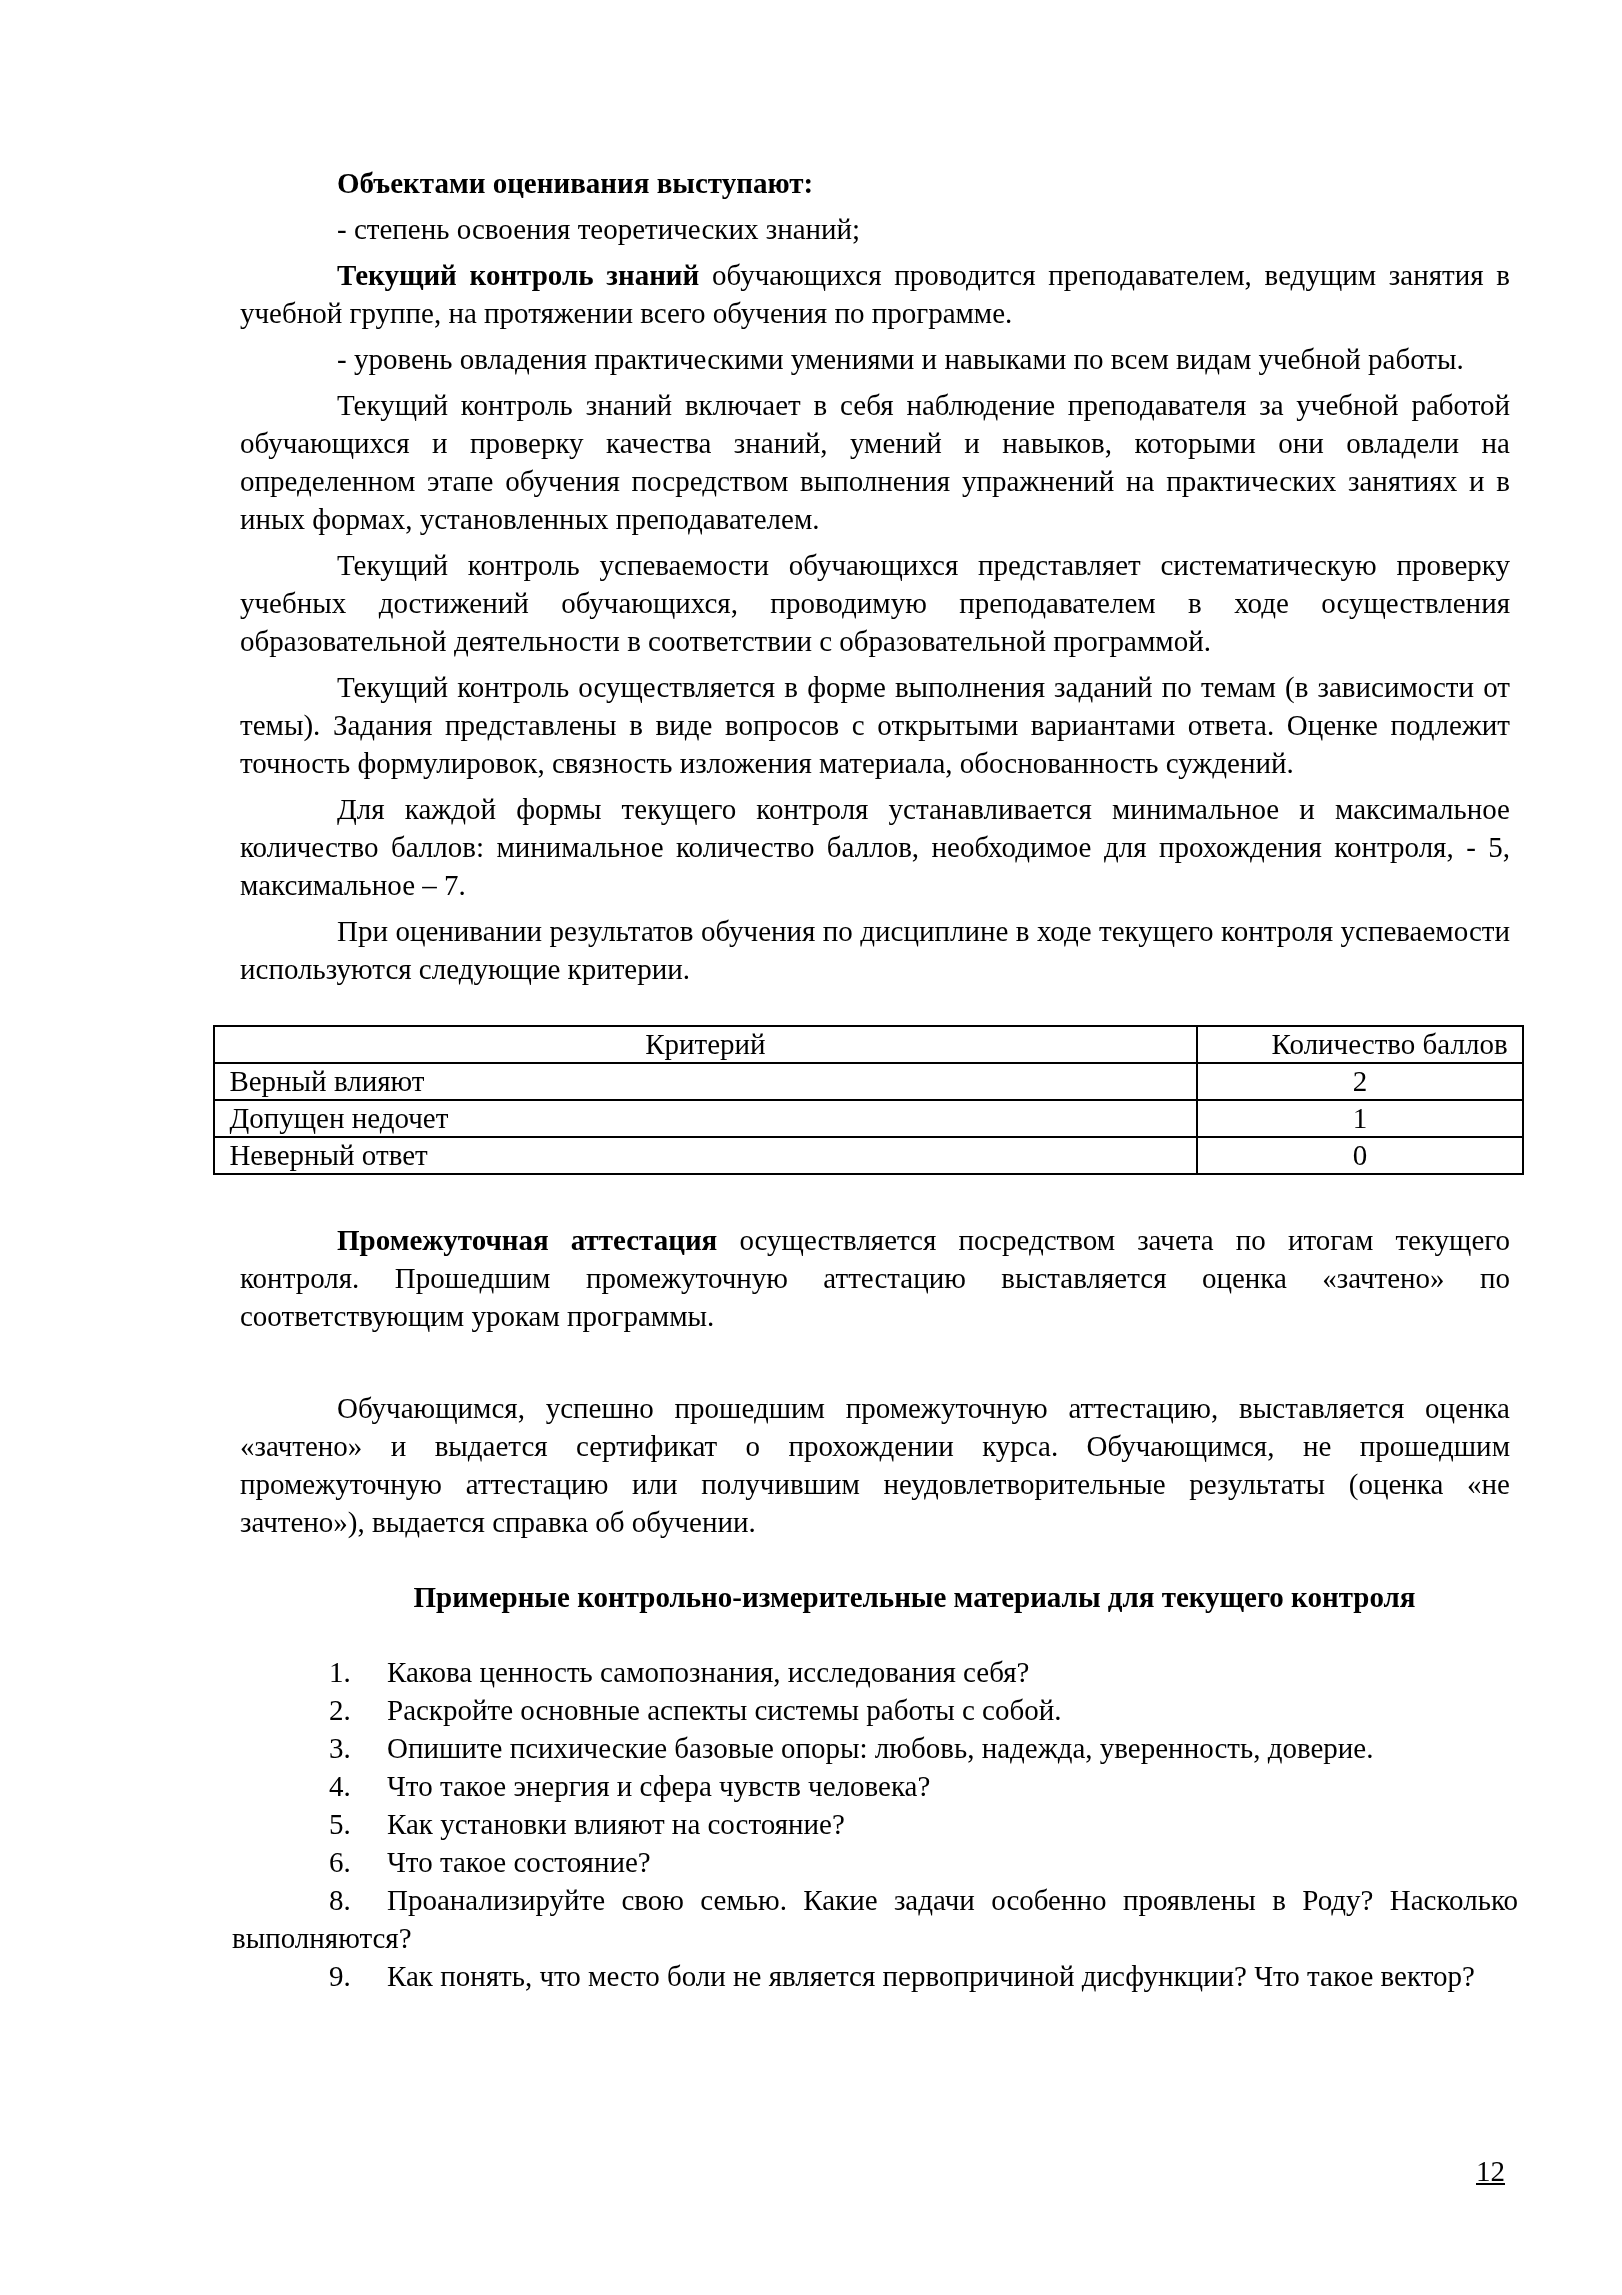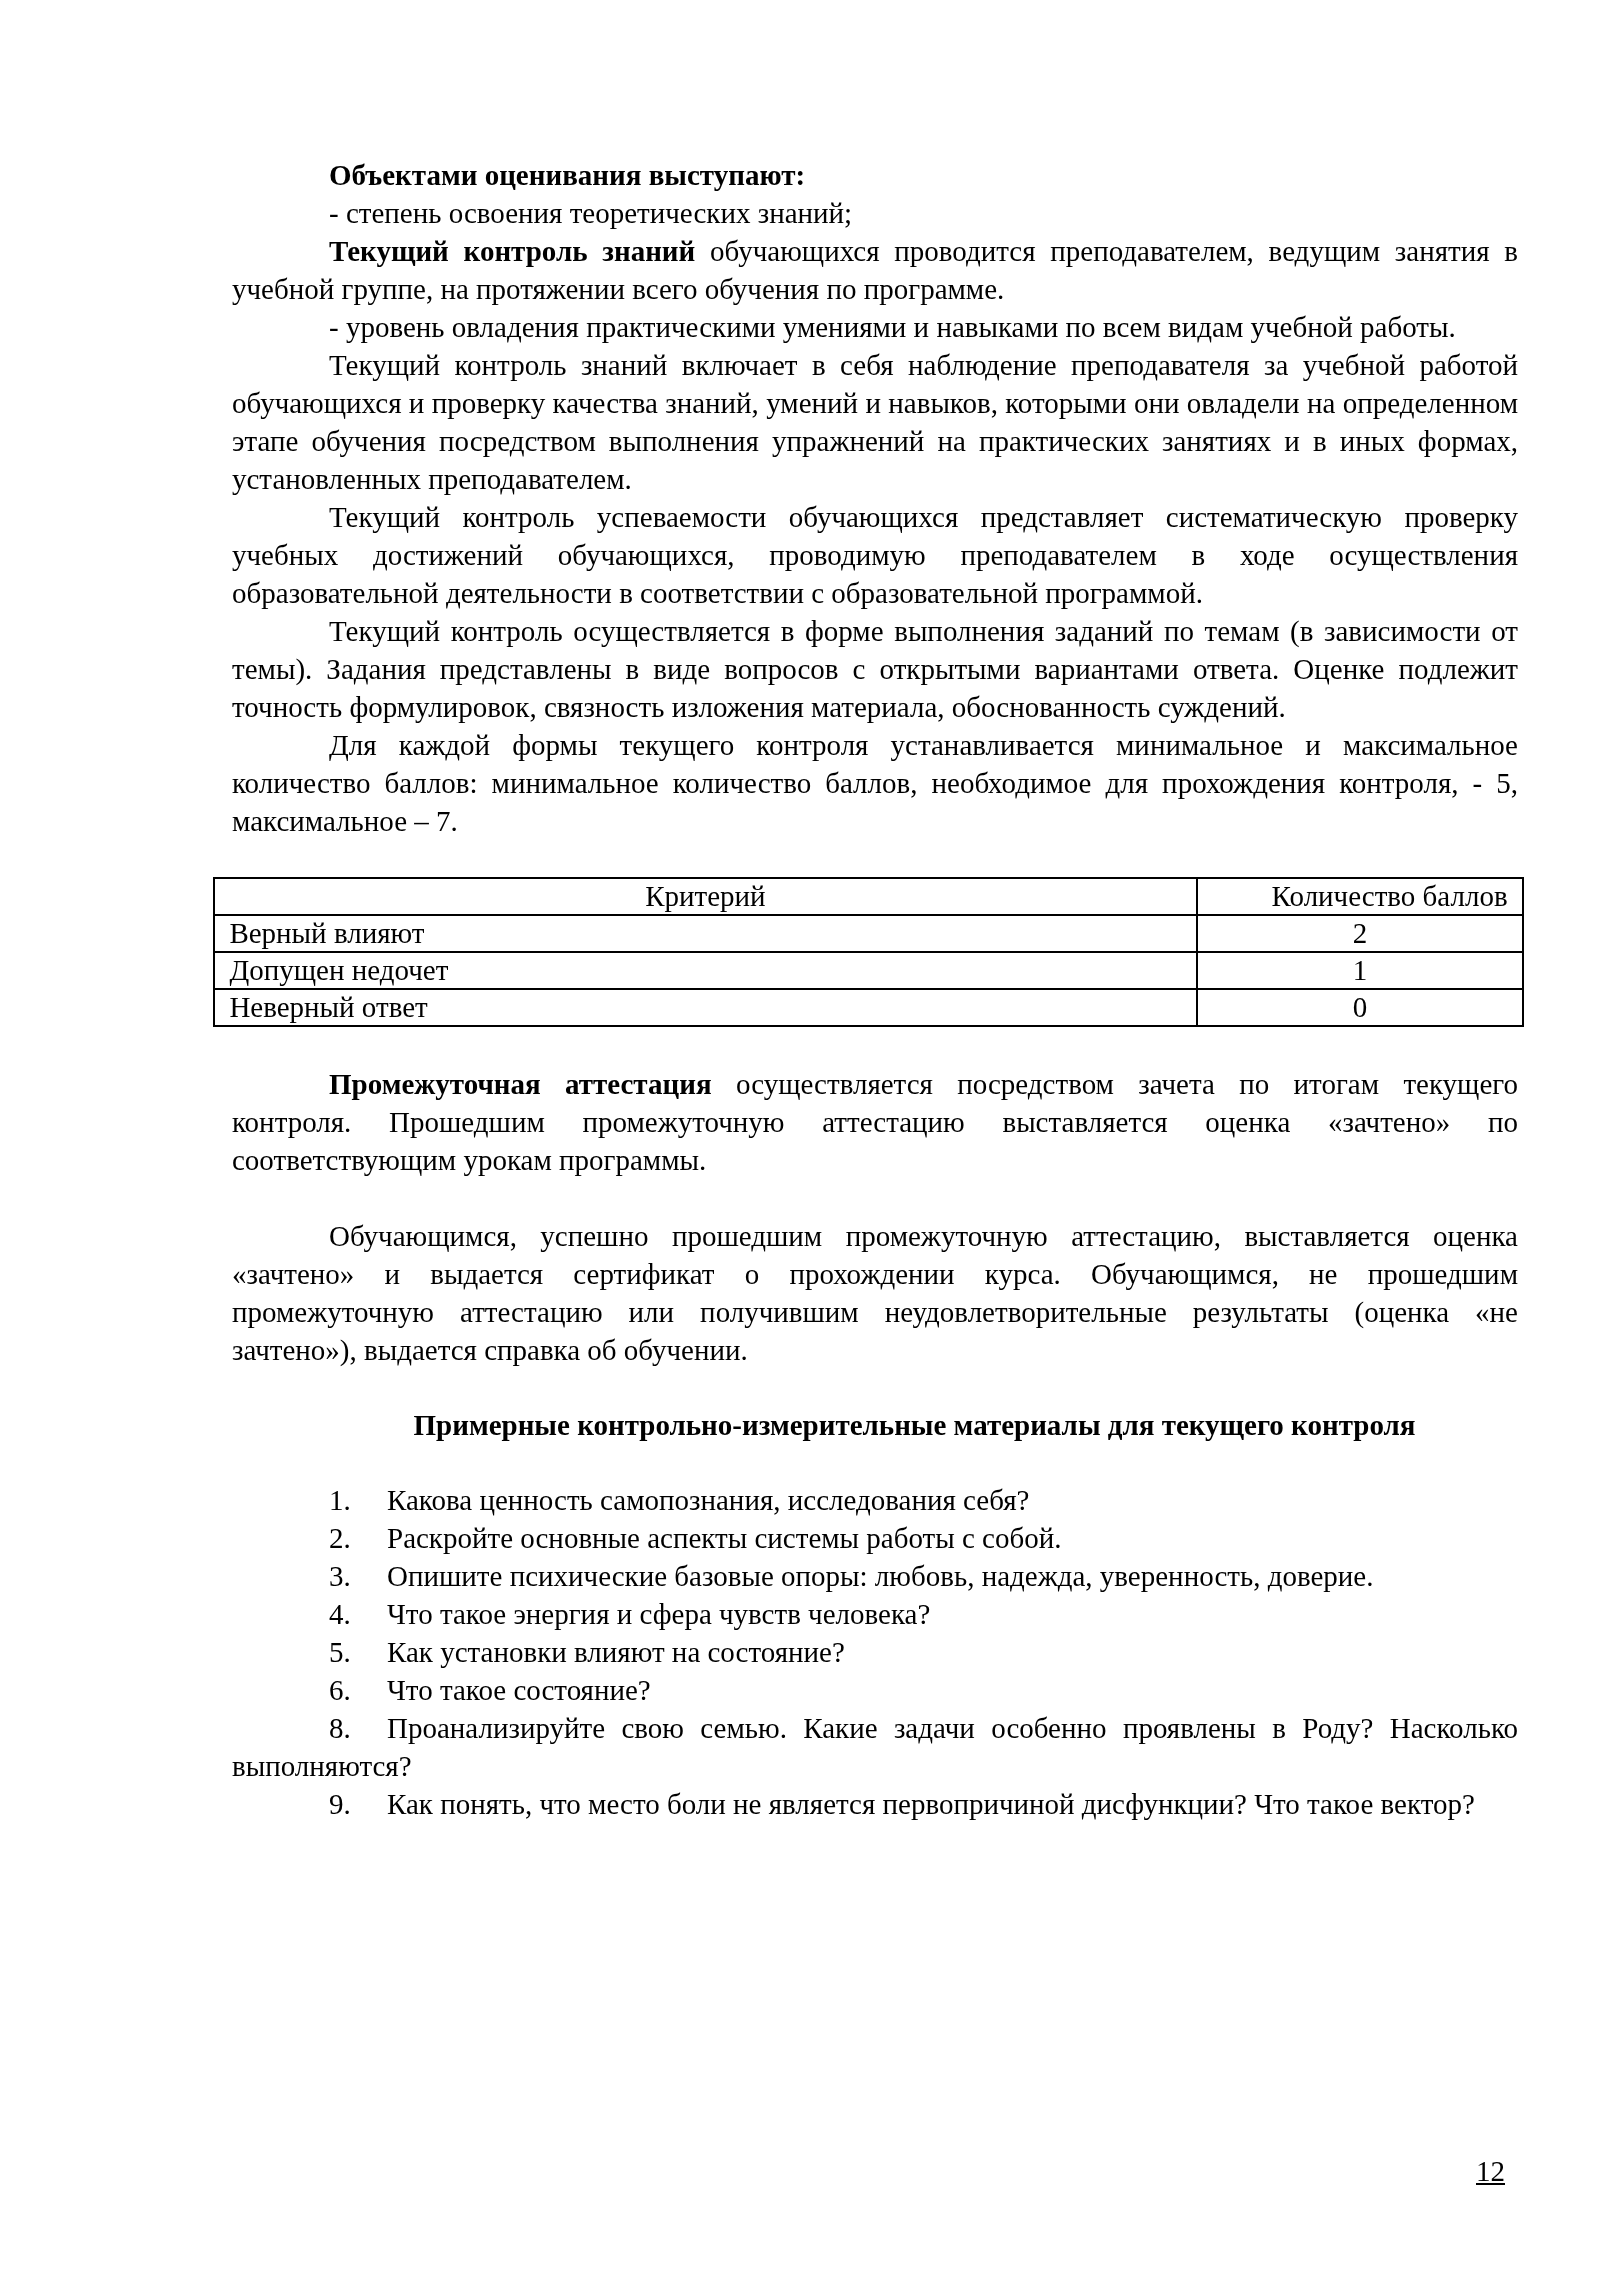--- a/index.html
+++ b/index.html
@@ -1,19 +1,19 @@
 <!DOCTYPE html>
 <html style="font-size:10.5px"><head>
 <meta charset="utf-8">
 <style>
   html, body { margin:0; padding:0; background:#ffffff; }
   body { width:1623px; height:2295px; position:relative; overflow:hidden;
          font-family:"Liberation Serif", "DejaVu Serif", serif; color:#000; }
   .page { position:absolute; left:232px; top:156px; width:1286px; font-size:29px; line-height:38px; }
-  p { margin:0; text-align:justify; }
+  p { margin:8px; text-align:justify; }
   .ind { text-indent:97px; }
   b, .bold { font-weight:bold; }
   .gap-sm { height:38px; }
   .gap-md { height:38px; }
   table.crit { border-collapse:collapse; margin-left:-19px; width:1311px; margin-top:37px; font-size:29px; }
   table.crit td, table.crit th { border:2px solid #000; height:35px; padding:0 14.4px; line-height:35px; font-weight:normal; }
   table.crit th:first-child { text-align:center; width:952px; }
   table.crit th:last-child { text-align:right; }
   table.crit td.score { text-align:center; }
   .heading { text-align:center; font-weight:bold; padding-left:79px; margin-top:37px; }
@@ -28,20 +28,21 @@
 <div class="page">
   <p class="ind bold">Объектами оценивания выступают:</p>
   <p class="ind">- степень освоения теоретических знаний;</p>
   <p class="ind"><b>Текущий контроль знаний</b><span> обучающихся проводится преподавателем, ведущим занятия в учебной группе, на протяжении всего обучения по программе.</span></p>
 
   <p class="ind">- уровень овладения практическими умениями и навыками по всем видам учебной работы.</p>
   <p class="ind">Текущий контроль знаний включает в себя наблюдение преподавателя за учебной работой обучающихся и проверку качества знаний, умений и навыков, которыми они овладели на определенном этапе обучения посредством выполнения упражнений на практических занятиях и в иных формах, установленных преподавателем.</p>
   <p class="ind">Текущий контроль успеваемости обучающихся представляет систематическую проверку учебных достижений обучающихся, проводимую преподавателем в ходе осуществления образовательной деятельности в соответствии с образовательной программой.</p>
   <p class="ind">Текущий контроль осуществляется в форме выполнения заданий по темам (в зависимости от темы). Задания представлены в виде вопросов с открытыми вариантами ответа. Оценке подлежит точность формулировок, связность изложения материала, обоснованность суждений.</p>
   <p class="ind">Для каждой формы текущего контроля устанавливается минимальное и максимальное количество баллов: минимальное количество баллов, необходимое для прохождения контроля, - 5, максимальное – 7.</p>
+  <p class="ind">При оценивании результатов обучения по дисциплине в ходе текущего контроля успеваемости используются следующие критерии.</p>
 
   <table class="crit">
     <tbody>
         <tr>
       <th>Критерий</th>
       <th>Количество баллов</th>
     </tr>
     <tr>
       <td>Верный влияют</td>
       <td class="score">2</td>

